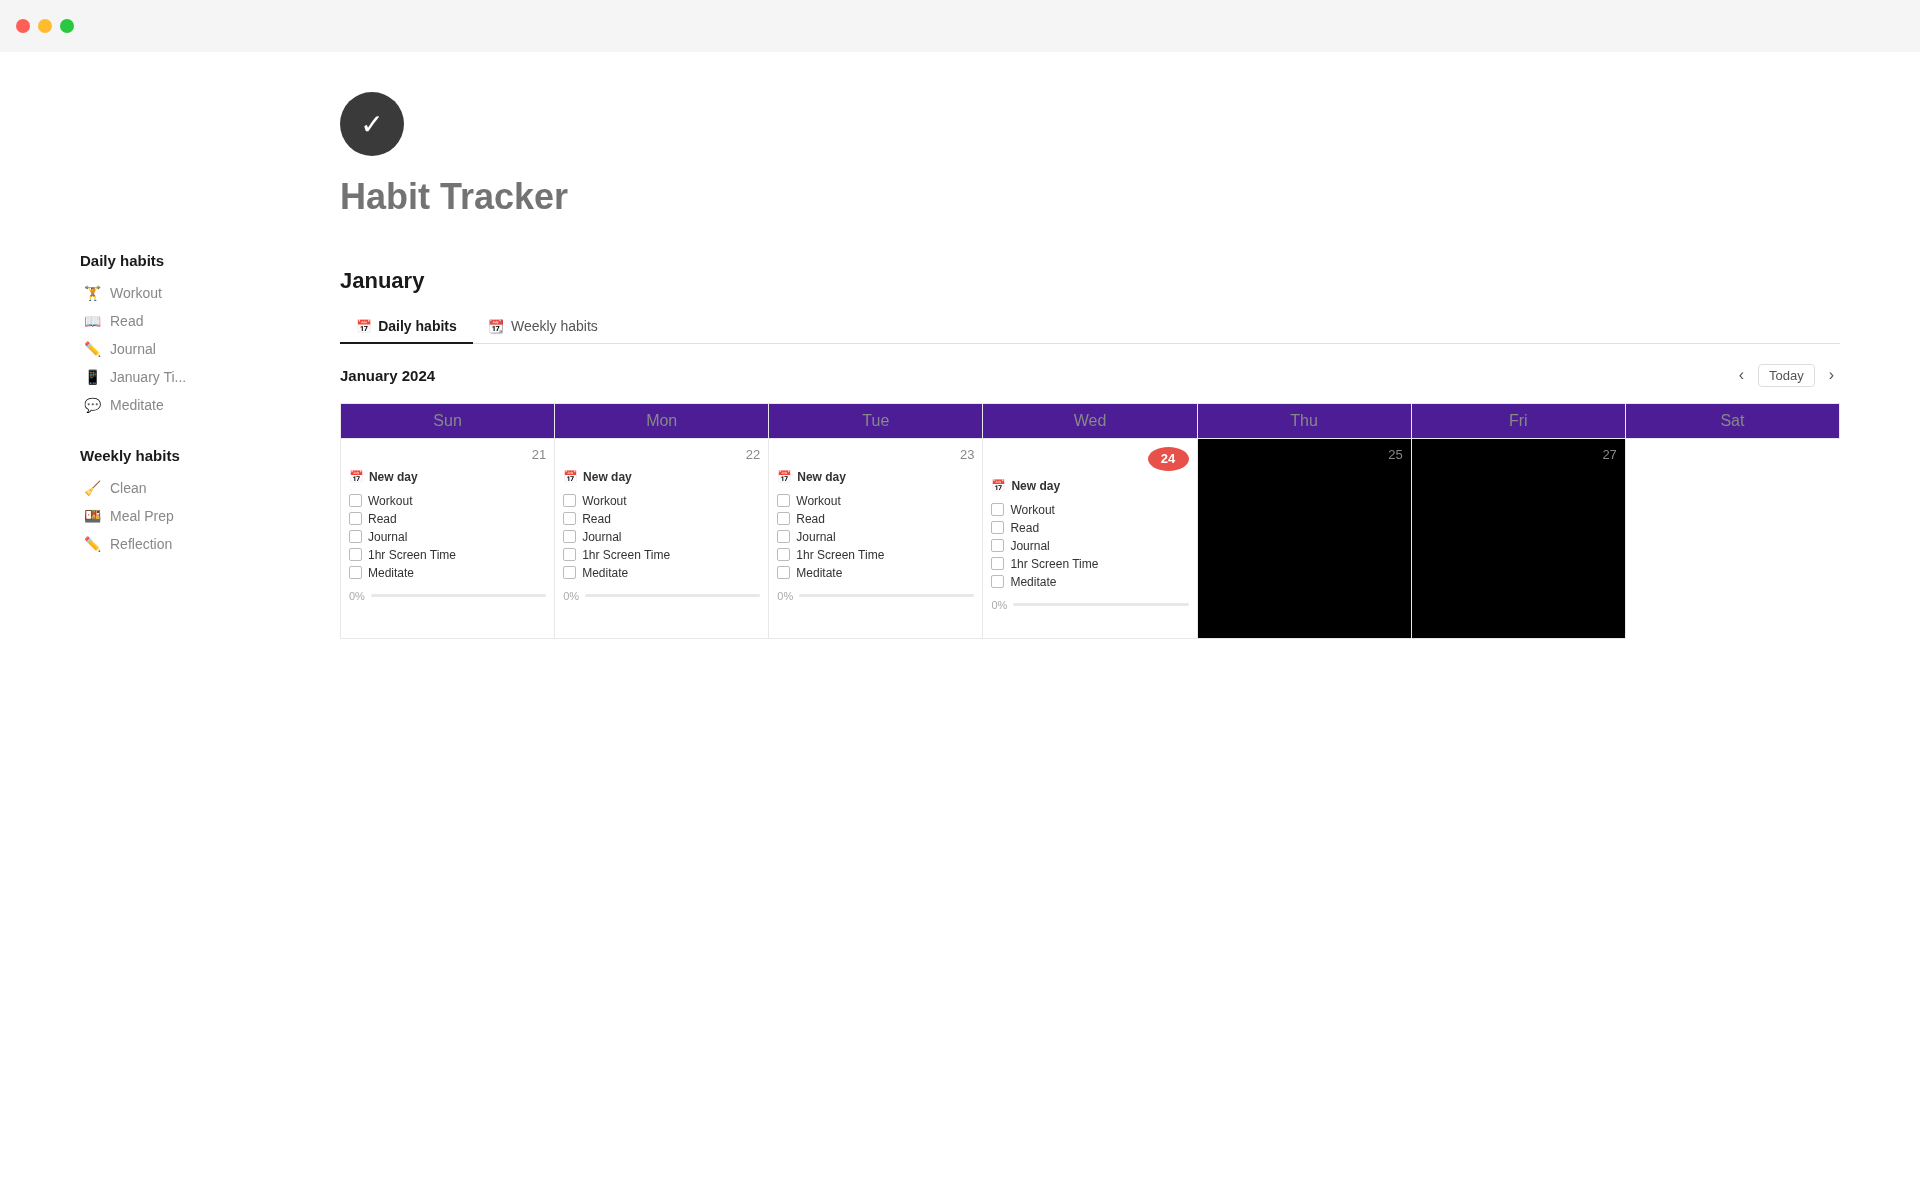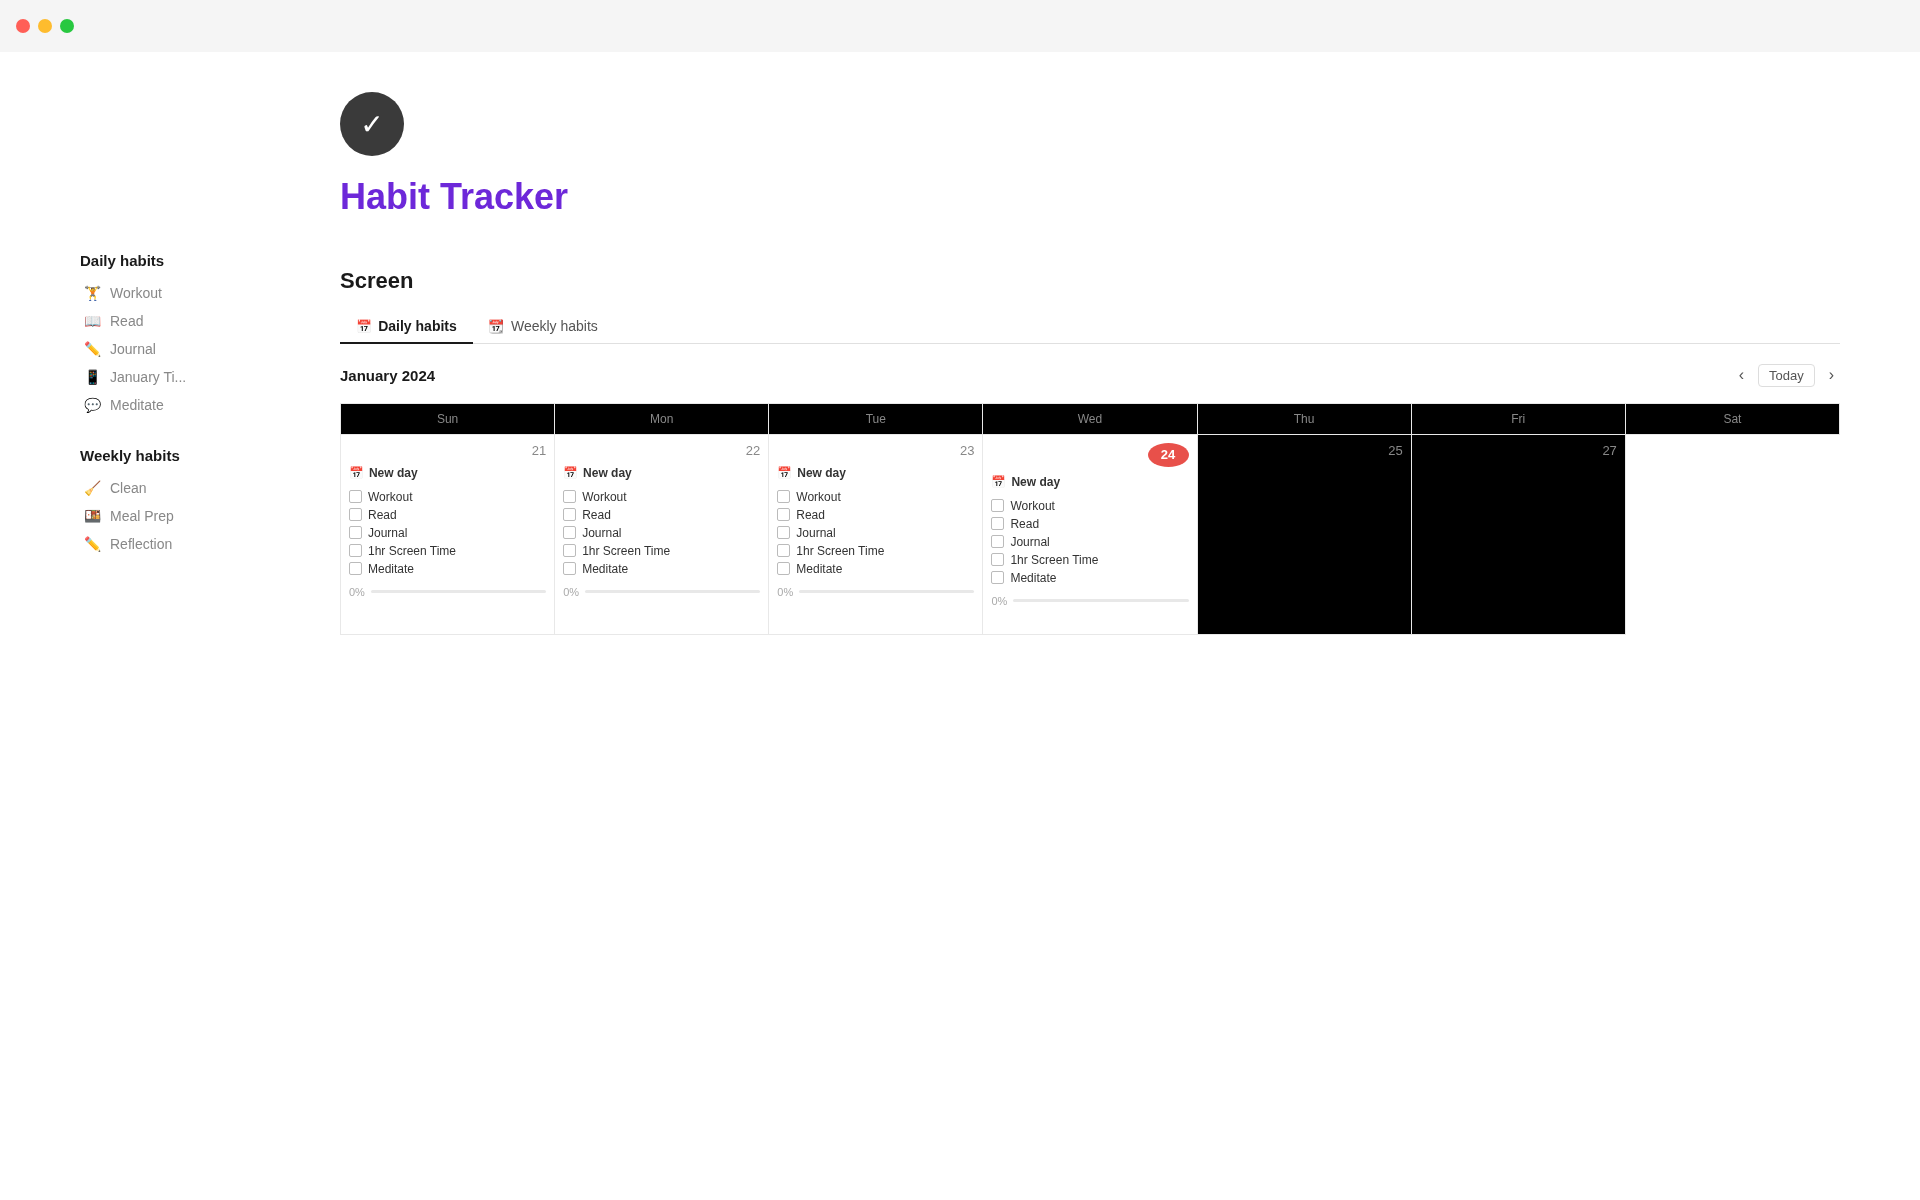--- a/index.html
+++ b/index.html
@@ -90,21 +90,21 @@
       align-items: center;
       justify-content: center;
       font-size: 28px;
       color: white;
       margin-bottom: 20px;
     }
 
     .app-title {
       font-size: 36px;
       font-weight: 800;
-      color: #6d28d9;
+      color: #737373;
     }
 
     
     .tracker-header {
       font-size: 22px;
       font-weight: 700;
       margin-bottom: 16px;
     }
 
     .tabs {
@@ -175,25 +175,25 @@
     .calendar-grid {
       display: grid;
       grid-template-columns: repeat(7, 1fr);
       border-top: 1px solid #e8e8e8;
       border-left: 1px solid #e8e8e8;
     }
 
     .day-header {
       text-align: center;
       padding: 8px 0;
-      font-size: 12px;
+      font-size: 16px;
       color: #888;
       border-right: 1px solid #e8e8e8;
       border-bottom: 1px solid #e8e8e8;
-      background: #000000;
+      background: #4c1d95;
     }
 
     .day-cell {
       border-right: 1px solid #e8e8e8;
       border-bottom: 1px solid #e8e8e8;
       min-height: 200px;
       padding: 8px;
       background: #ffffff;
       vertical-align: top;
     }
@@ -330,21 +330,21 @@
   </div>
 
   <div class="content-area">
 
     <div class="app-header">
       <div class="app-icon">✓</div>
       <div class="app-title">Habit Tracker</div>
     </div>
 
     <div>
-      <div class="tracker-header">Screen</div>
+      <div class="tracker-header">January</div>
 
       <div class="tabs">
         <div class="tab active">
           <span class="tab-icon">📅</span>
           <span>Daily habits</span>
         </div>
         <div class="tab">
           <span class="tab-icon">📆</span>
           <span>Weekly habits</span>
         </div>

